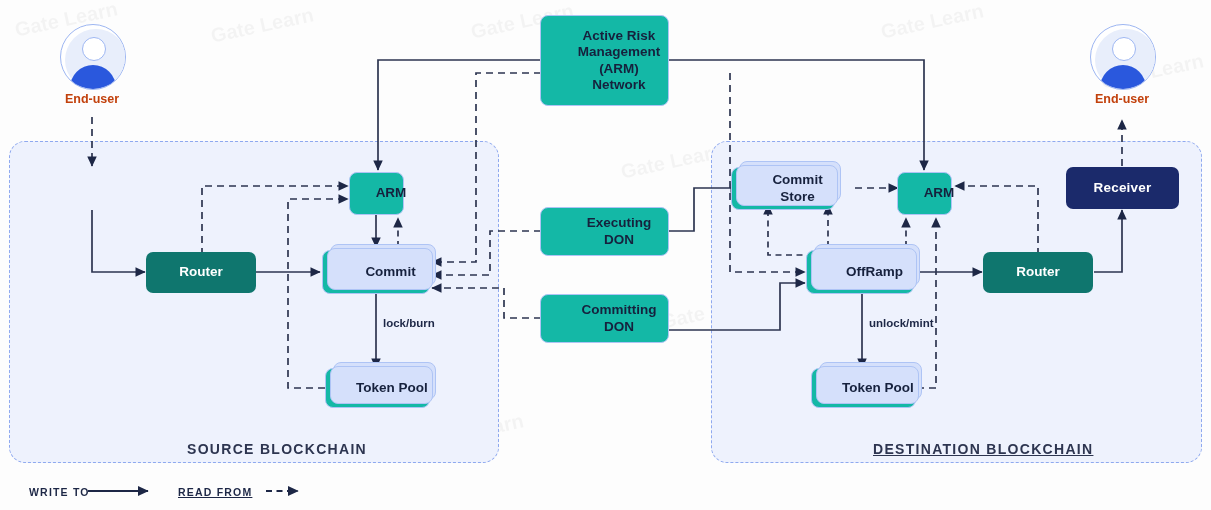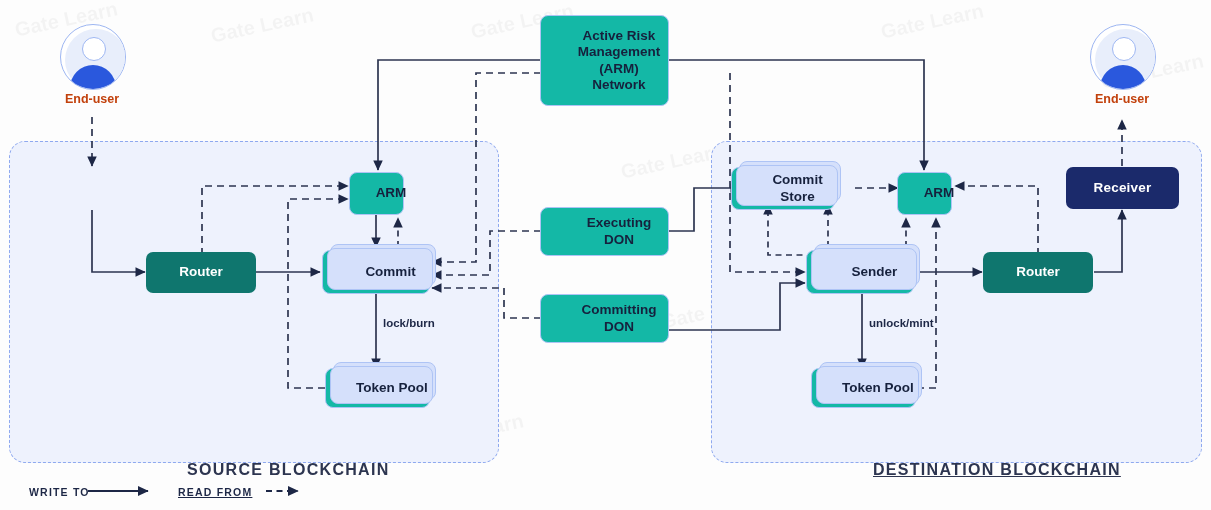--- a/index.html
+++ b/index.html
@@ -18,22 +18,22 @@
   
   .bright{background:#0f766e;color:#fff;border-radius:7px;font-weight:700;font-size:13.5px;}
   
   .stack::before,.stack::after{content:"";position:absolute;border:1.4px solid #aec4f5;
         background:#d5e0fb;border-radius:8px;z-index:-1;}
   .stack::before{left:7px;top:-7px;right:-7px;bottom:7px;}
   .stack::after{left:3.5px;top:-3.5px;right:-3.5px;bottom:3.5px;}
   .stack{z-index:1;}
   .zone{position:absolute;box-sizing:border-box;background:#eef2fd;
         border:1.6px dashed #8fa9ef;border-radius:16px;}
-  .zone-label{position:absolute;font-size:16px;font-weight:700;letter-spacing:1.3px;
-        color:#2d3550;margin-top:20px;}
+  .zone-label{position:absolute;font-size:14px;font-weight:700;letter-spacing:1.3px;
+        color:#2d3550;}
   .edgelabel{position:absolute;font-size:11.5px;font-weight:700;color:#1d2746;
         white-space:nowrap;}
   .person-label{position:absolute;font-size:12.5px;font-weight:700;color:#c2410c;
         white-space:nowrap;text-align:center;}
   .avatar{position:absolute;width:64px;height:64px;border-radius:50%;
         border:1.6px solid #9db6f2;background:#ffffff;overflow:hidden;}
   .avatar .glow{position:absolute;left:4px;top:4px;right:-2px;bottom:-2px;border-radius:50%;
         background:#e8eefb;z-index:0;}
   .avatar .head{position:absolute;left:50%;top:12px;width:22px;height:22px;margin-left:-11px;
         border:1.6px solid #9db6f2;border-radius:50%;background:#fff;z-index:2;}
@@ -165,21 +165,21 @@
 DON</div>
 
   <div class="node light" style="left:540px;top:294px;width:129px;height:49px;white-space:pre-line;">Committing
 DON</div>
 
   <div class="node light stack" style="left:731px;top:167px;width:104px;height:43px;white-space:pre-line;">Commit
 Store</div>
 
   <div class="node light" style="left:897px;top:172px;width:55px;height:43px;">ARM</div>
 
-  <div class="node light stack" style="left:806px;top:250px;width:108px;height:44px;">Sender</div>
+  <div class="node light stack" style="left:806px;top:250px;width:108px;height:44px;">OffRamp</div>
 
   <div class="node light stack" style="left:811px;top:368px;width:105px;height:40px;">Token Pool</div>
 
   <div class="node bright" style="left:983px;top:252px;width:110px;height:41px;">Router</div>
 
   <div class="node dark" style="left:1066px;top:167px;width:113px;height:42px;">Receiver</div>
 
   <div class="edgelabel" style="left:869px;top:317px;">unlock/mint</div>
 
   <div class="legend" style="left:9px;top:486px;margin-left:20px;">WRITE TO</div>

